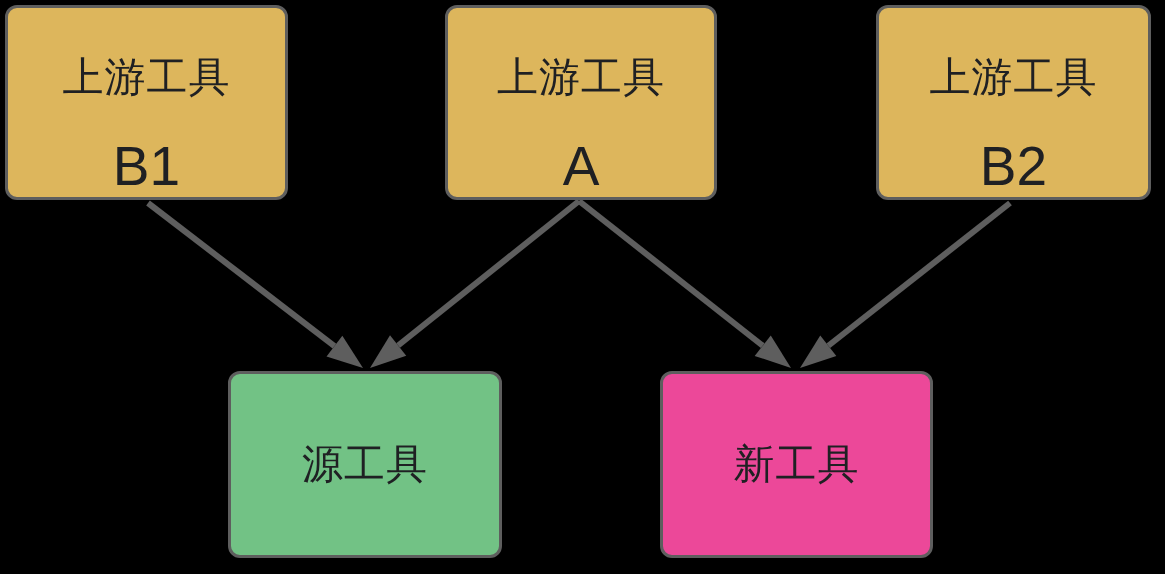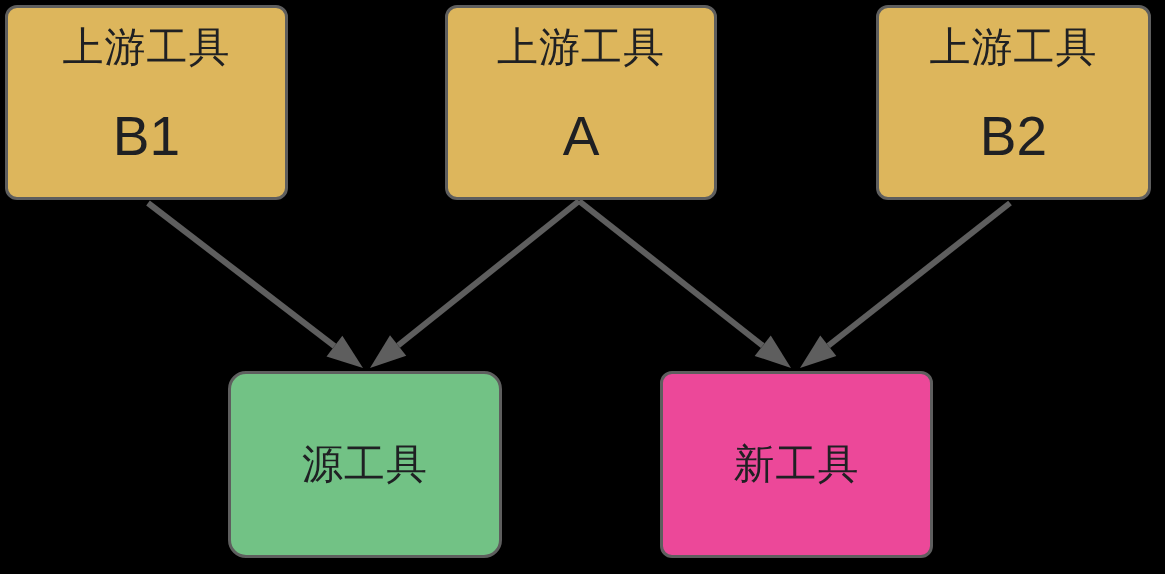--- a/index.html
+++ b/index.html
@@ -33,25 +33,24 @@
     display: flex;
     flex-direction: column;
     align-items: center;
     justify-content: center;
     color: #1f2023;
     z-index: 2;
   }
   .node-upstream {
     background: #ddb65c;
     justify-content: flex-start;
-    padding-top: 16px;
+    padding-top: 46px;
   }
   .node-source {
     background: #72c285;
-    border-radius: 18px;
   }
   .node-new {
     background: #e68b8b;
   }
   .node-title {
     font-size: 41px;
     line-height: 1.15;
     letter-spacing: 1px;
     white-space: nowrap;
   }

